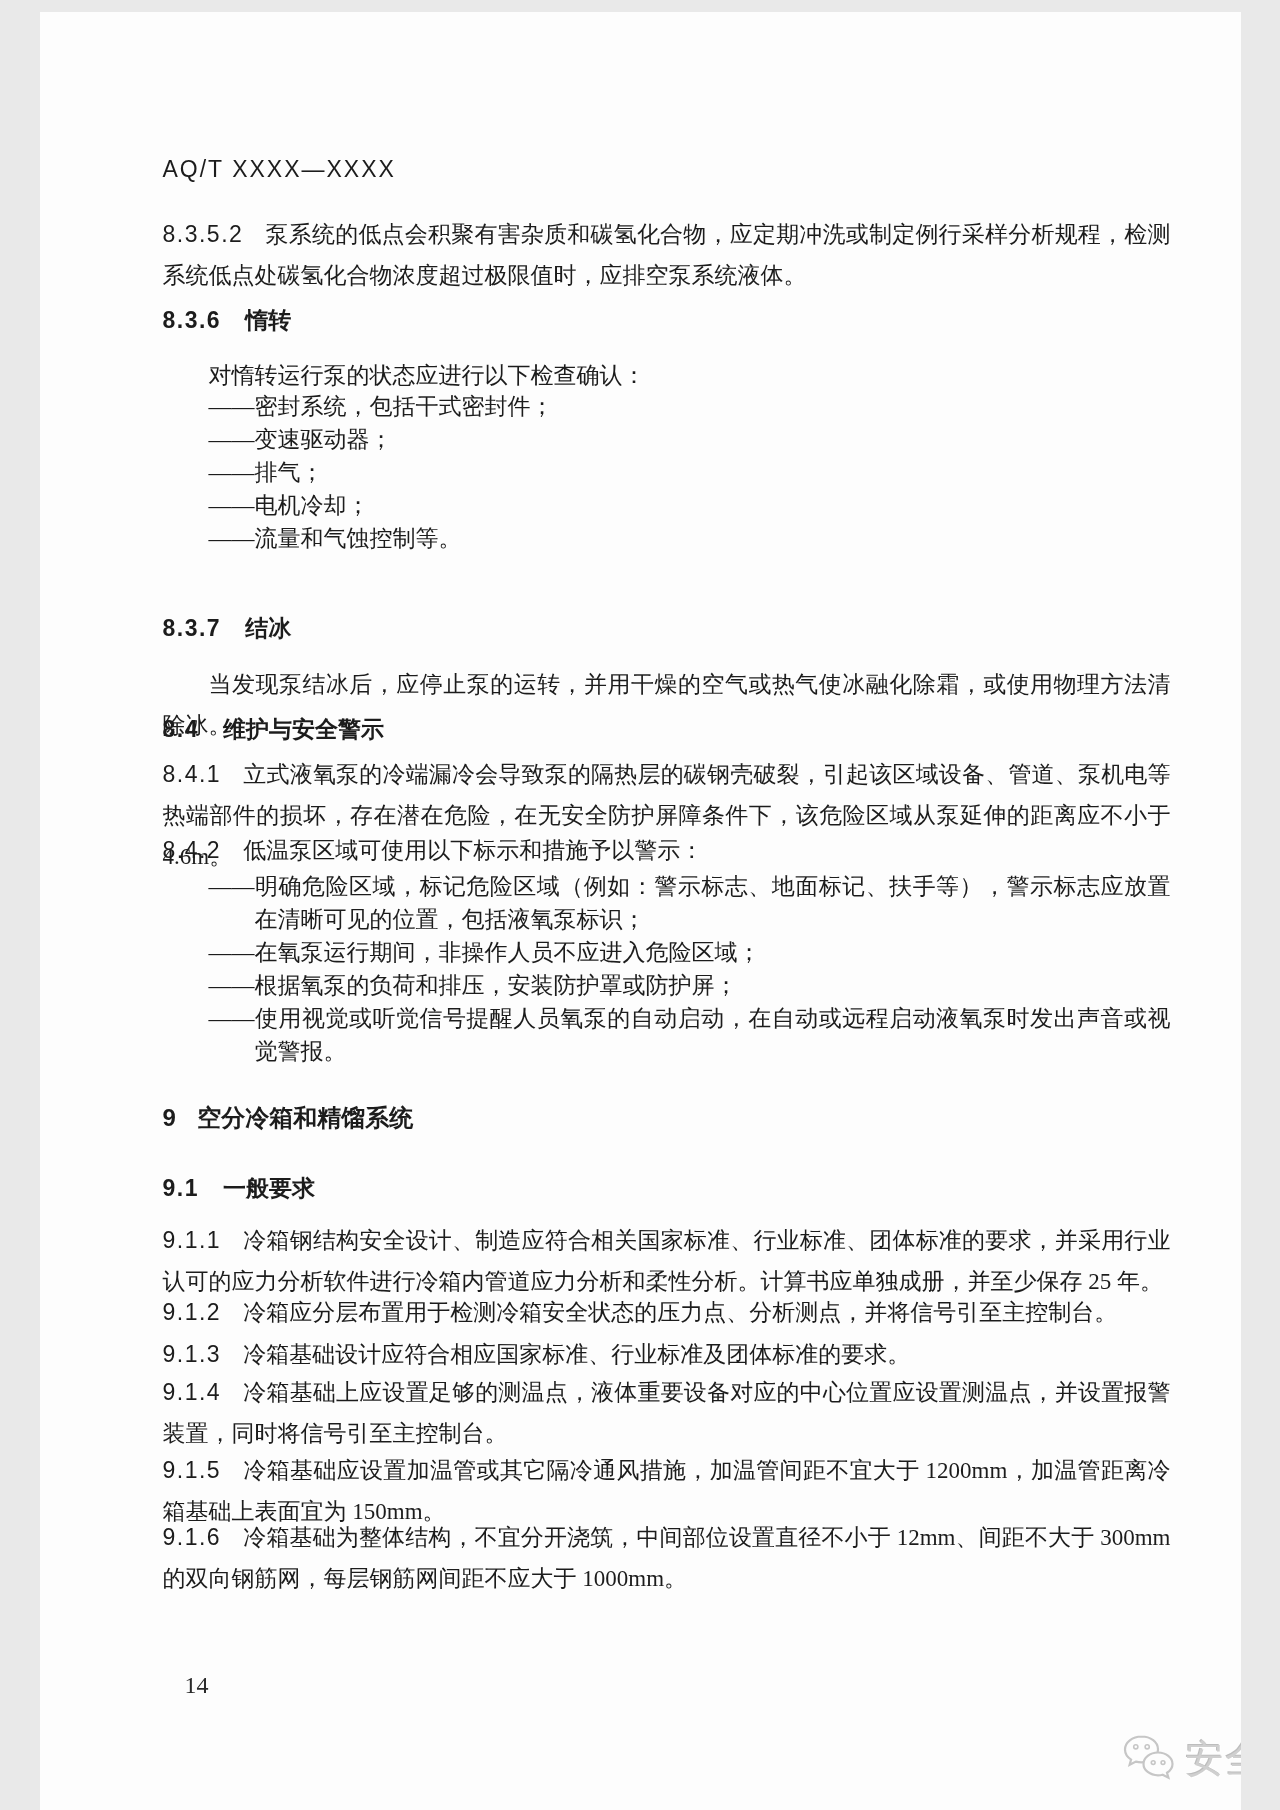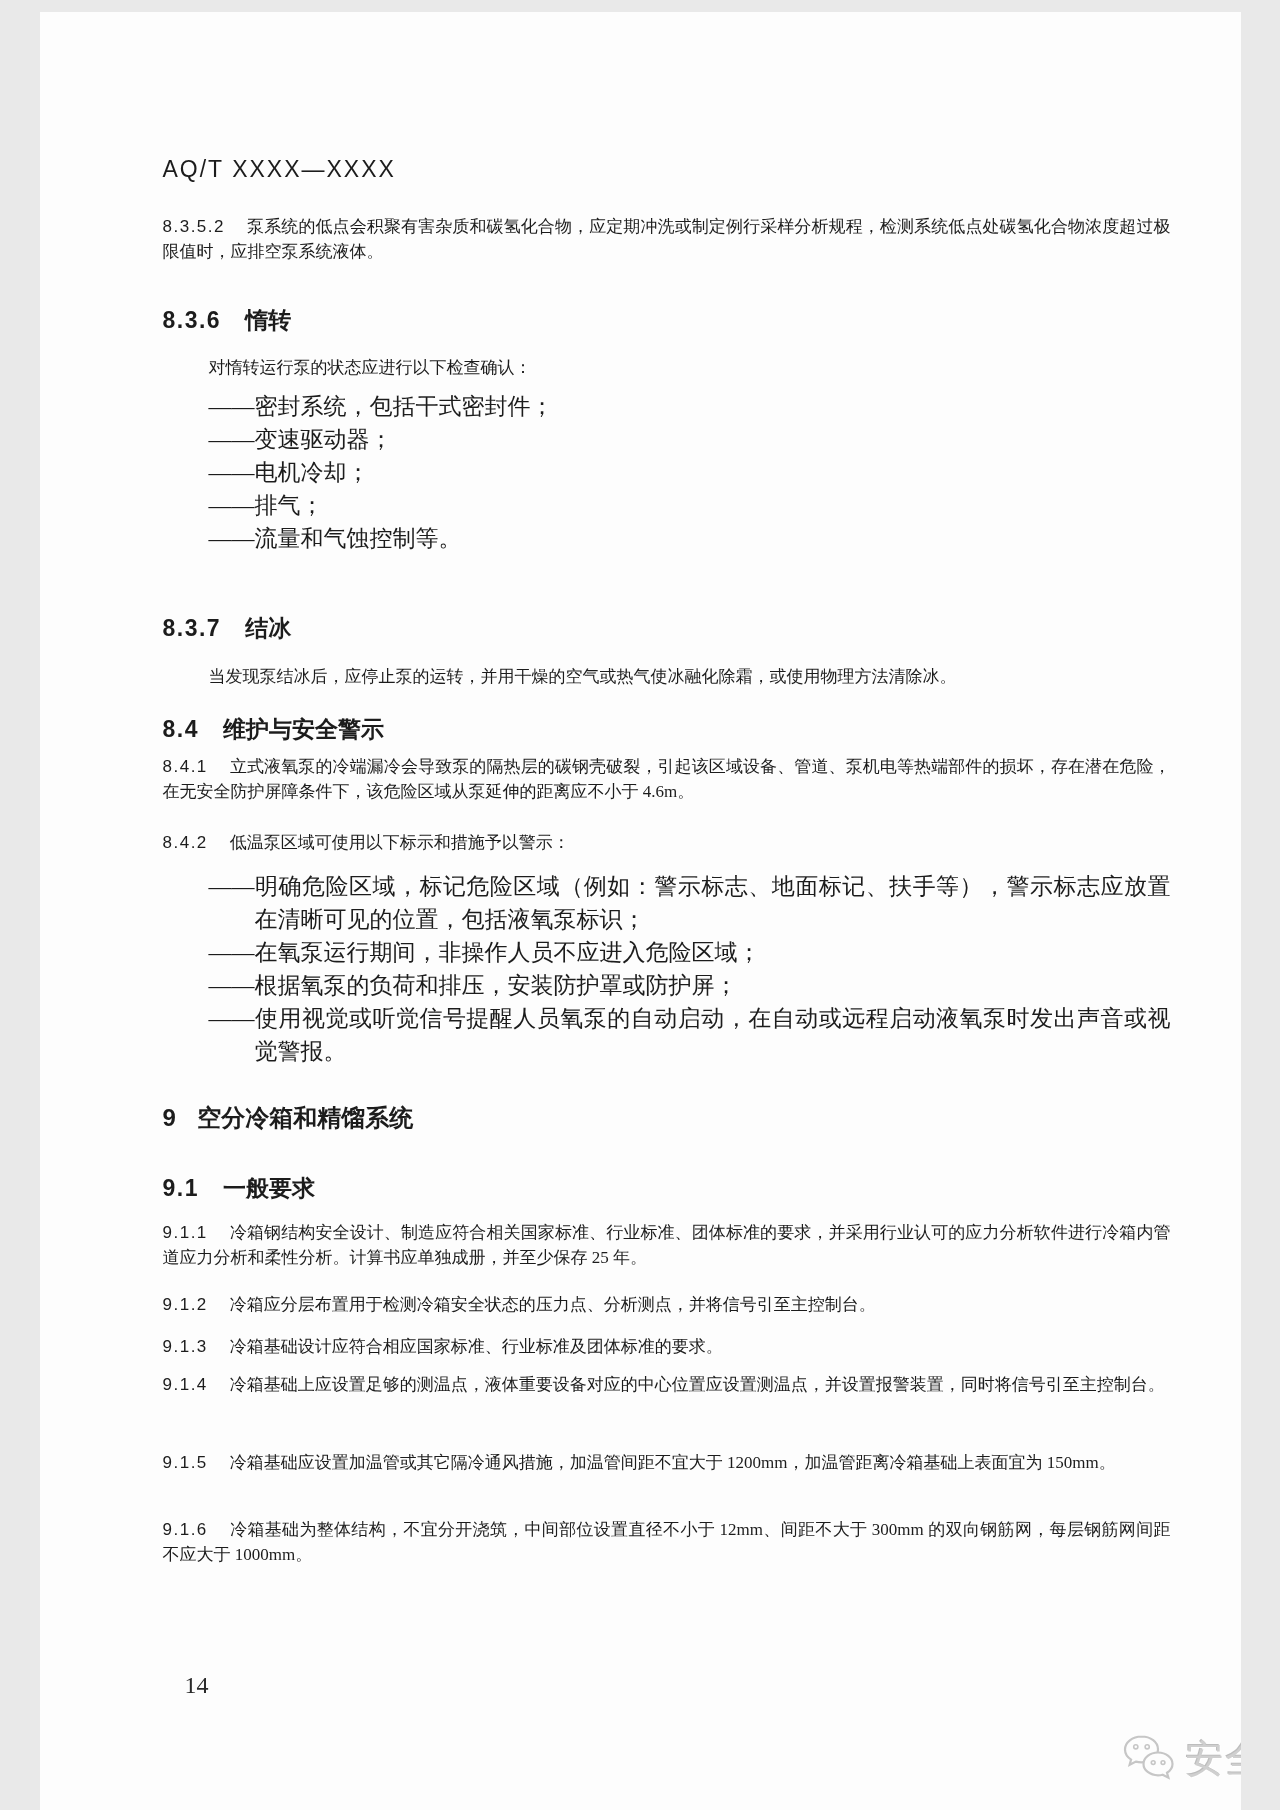--- a/index.html
+++ b/index.html
@@ -18,21 +18,21 @@
   
   .hdr {
     top:142px;
     font-family:"Liberation Sans","DejaVu Sans",sans-serif;
     font-size:23px; letter-spacing:2px; line-height:30px;
     color:#1c1c1c;
   }
 
   
   .body-text {
-    font-size:17px; line-height:25px;
+    font-size:23px; line-height:41px;
     text-align:justify;
   }
   .clause .num {
     font-family:"Liberation Sans","DejaVu Sans",sans-serif;
     letter-spacing:1.5px;
     margin-right:22px;
     white-space:nowrap;
   }
   .indent { text-indent:46px; }
 
@@ -82,22 +82,22 @@
 
   <p class="abs body-text clause" style="top:202px"><span class="num">8.3.5.2</span><span>泵系统的低点会积聚有害杂质和碳氢化合物，应定期冲洗或制定例行采样分析规程，检测系统低点处碳氢化合物浓度超过极限值时，应排空泵系统液体。</span></p>
 
   <h3 class="abs heading" style="top:292px"><span class="hnum">8.3.6</span><span>惰转</span></h3>
 
   <p class="abs body-text indent" style="top:343px">对惰转运行泵的状态应进行以下检查确认：</p>
 
   <div class="abs dash-list" style="top:378px">
     <p class="dash-item">——密封系统，包括干式密封件；</p>
     <p class="dash-item">——变速驱动器；</p>
+    <p class="dash-item">——排气；</p>
     <p class="dash-item">——电机冷却；</p>
-    <p class="dash-item">——排气；</p>
     <p class="dash-item">——流量和气蚀控制等。</p>
   </div>
 
   <h3 class="abs heading" style="top:600px"><span class="hnum">8.3.7</span><span>结冰</span></h3>
 
   <p class="abs body-text indent" style="top:652px">当发现泵结冰后，应停止泵的运转，并用干燥的空气或热气使冰融化除霜，或使用物理方法清除冰。</p>
 
   <h3 class="abs heading" style="top:701px"><span class="hnum">8.4</span><span>维护与安全警示</span></h3>
 
   <p class="abs body-text clause" style="top:742px"><span class="num">8.4.1</span><span>立式液氧泵的冷端漏冷会导致泵的隔热层的碳钢壳破裂，引起该区域设备、管道、泵机电等热端部件的损坏，存在潜在危险，在无安全防护屏障条件下，该危险区域从泵延伸的距离应不小于 4.6m。</span></p>

